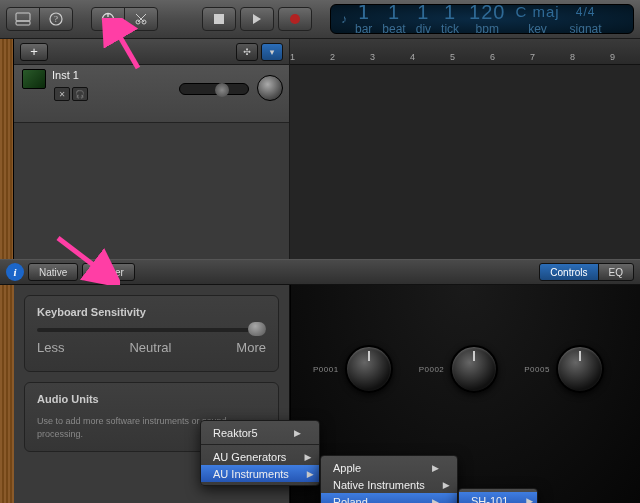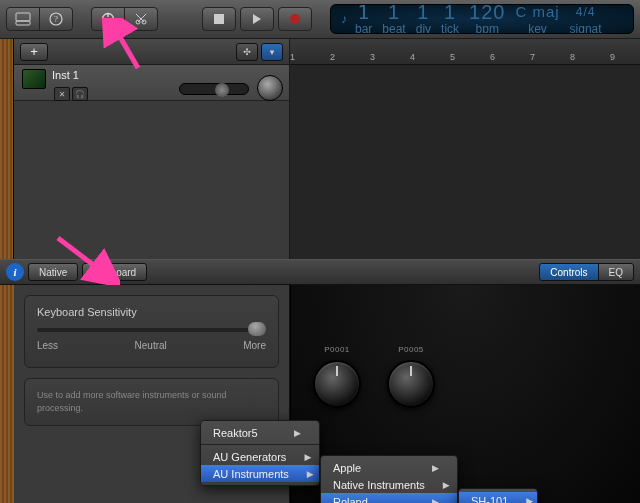--- a/index.html
+++ b/index.html
@@ -72,21 +72,21 @@
     height: 26px; background: linear-gradient(to bottom,#4a4a4a,#343434);
     border-bottom:1px solid #1a1a1a;
     display:flex; align-items:center; padding:0 6px; gap:4px;
   }
   .plus-btn { width:28px; height:18px; background:linear-gradient(#666,#3a3a3a);
     border:1px solid #111; border-radius:3px; display:flex;align-items:center;justify-content:center;color:#eee;font-size:13px;}
   .th-right { margin-left:auto; display:flex; gap:3px;}
   .th-ic { width:22px;height:18px;background:linear-gradient(#555,#333);border:1px solid #111;border-radius:3px;display:flex;align-items:center;justify-content:center;font-size:9px;}
   .th-ic.blue { background:linear-gradient(#2b6db8,#1a4a82);}
   .track {
-    height: 36px; background: linear-gradient(to bottom,#525252,#434343);
+    height: 58px; background: linear-gradient(to bottom,#525252,#434343);
     border-bottom:1px solid #222; position:relative;
     display:flex; align-items:flex-start; padding:4px 8px;
   }
   .track-thumb { width:24px;height:20px;background:#1a2a1a;border:1px solid #000;border-radius:2px;margin-right:6px;
     background:linear-gradient(135deg,#2a5a2a,#0a2a0a);}
   .track-name { font-size:11px; color:#eee; font-weight:500; }
   .track-sub { position:absolute; left:40px; top:22px; display:flex; gap:2px;}
   .tiny { width:16px;height:14px;border:1px solid #111;border-radius:2px;display:flex;align-items:center;justify-content:center;font-size:8px;color:#bbb;background:#3a3a3a;}
   .vol-slider { position:absolute; right:40px; top:18px; width:70px;height:12px;background:#222;border-radius:6px;border:1px solid #000;}
   .vol-thumb { position:absolute; left:35px; top:-1px; width:14px;height:14px;background:radial-gradient(circle,#888,#444);border-radius:50%;}
@@ -110,28 +110,28 @@
   .pill.blue { background:linear-gradient(#2b6db8,#1a4a82);color:#fff;}
   .inspector-right{margin-left:auto;display:flex;gap:0;}
   .seg-l{border-radius:3px 0 0 3px;}
   .seg-r{border-radius:0 3px 3px 0;margin-left:-1px;}
   
   .lower { display:flex; height:218px;}
   .l-left{flex:0 0 14px;background:
     repeating-linear-gradient(to right, #8a5a2a 0 2px, #734617 2px 4px);}
   .smart-panel{flex:0 0 276px;background:#3a3a3a;padding:10px;border-right:1px solid #111;}
   .panel-box{background:linear-gradient(#3f3f3f,#353535);border:1px solid #222;border-radius:6px;padding:10px 12px;margin-bottom:10px;}
-  .panel-title{font-size:11px;font-weight:400;color:#ccc;margin-bottom:10px;}
-  .sens-row{display:flex;justify-content:space-between;font-size:10px;color:#aaa;margin-top:8px;margin-bottom:6px;}
+  .panel-title{font-size:11px;font-weight:700;color:#ccc;margin-bottom:10px;}
+  .sens-row{display:flex;justify-content:space-between;font-size:13px;color:#aaa;margin-top:8px;margin-bottom:6px;}
   .sens-track{height:4px;background:#222;border-radius:2px;position:relative;margin:4px 0 8px;}
   .sens-thumb{position:absolute;right:0;top:-6px;width:18px;height:14px;border-radius:7px;background:radial-gradient(circle at 40% 30%,#a8a8a8,#555);}
   .panel-hint{font-size:9px;color:#888;line-height:13px;}
   .editor{flex:1;background:radial-gradient(ellipse at 50% 0%,#1a1a1a,#060606);position:relative;border-left:1px solid #000;}
   .knob-row{display:flex;gap:26px;position:absolute;left:22px;top:60px;}
-  .knob-col{display:flex;flex-direction:column;align-items:center;gap:6px;}
+  .knob-col{display:flex;align-items:center;gap:6px;}
   .knob-lbl{font-size:8px;color:#888;letter-spacing:0.5px;}
   .big-knob{width:48px;height:48px;border-radius:50%;background:radial-gradient(circle at 40% 35%, #666, #111 70%);border:2px solid #000;box-shadow:0 2px 6px rgba(0,0,0,0.8),inset 0 1px 2px rgba(255,255,255,0.2);position:relative;}
   .big-knob::after{content:"";position:absolute;left:50%;top:4px;width:2px;height:10px;background:#ccc;transform:translateX(-50%);}
 
   
   .menu{position:absolute;background:linear-gradient(#4c4c4c,#3a3a3a);border:1px solid #1a1a1a;border-radius:4px;box-shadow:0 4px 14px rgba(0,0,0,0.7);padding:3px 0;}
   .menu-item{height:17px;padding:0 18px 0 12px;display:flex;align-items:center;justify-content:space-between;font-size:11px;color:#eee;white-space:nowrap;gap:18px;}
   .menu-item .arrow{font-size:9px;color:#ccc;}
   .menu-item.hi{background:linear-gradient(#3f7de0,#2556b4);}
   .menu-sep{height:1px;background:#222;margin:3px 0;}
@@ -267,21 +267,21 @@
       <span>8</span>
       <span>9</span>
     </div>
     <div class="tl-body"></div>
   </div>
 </div>
 
 <div class="inspector-bar">
   <div class="info-ic">i</div>
   <div class="pill">Native</div>
-  <div class="pill">Keyboard</div>
+  <div class="pill">Master</div>
   <div class="inspector-right">
     <div class="pill blue seg-l">Controls</div>
     <div class="pill seg-r">EQ</div>
   </div>
 </div>
 
 <div class="lower">
   <div class="l-left"></div>
   <div class="smart-panel">
     <div class="panel-box">
@@ -289,27 +289,32 @@
       <div class="sens-track">
           <div class="sens-thumb"></div>
         </div>
       <div class="sens-row">
         <span>Less</span>
         <span>Neutral</span>
         <span>More</span>
       </div>
     </div>
     <div class="panel-box">
+      <div class="panel-title">Audio Units</div>
       <div class="panel-hint">Use to add more software instruments or sound processing.</div>
     </div>
   </div>
   <div class="editor">
     <div class="knob-row">
       <div class="knob-col">
           <div class="knob-lbl">P0001</div>
+          <div class="big-knob"></div>
+        </div>
+      <div class="knob-col">
+          <div class="knob-lbl">P0002</div>
           <div class="big-knob"></div>
         </div>
       <div class="knob-col">
           <div class="knob-lbl">P0005</div>
           <div class="big-knob"></div>
         </div>
     </div>
   </div>
 </div>
 

